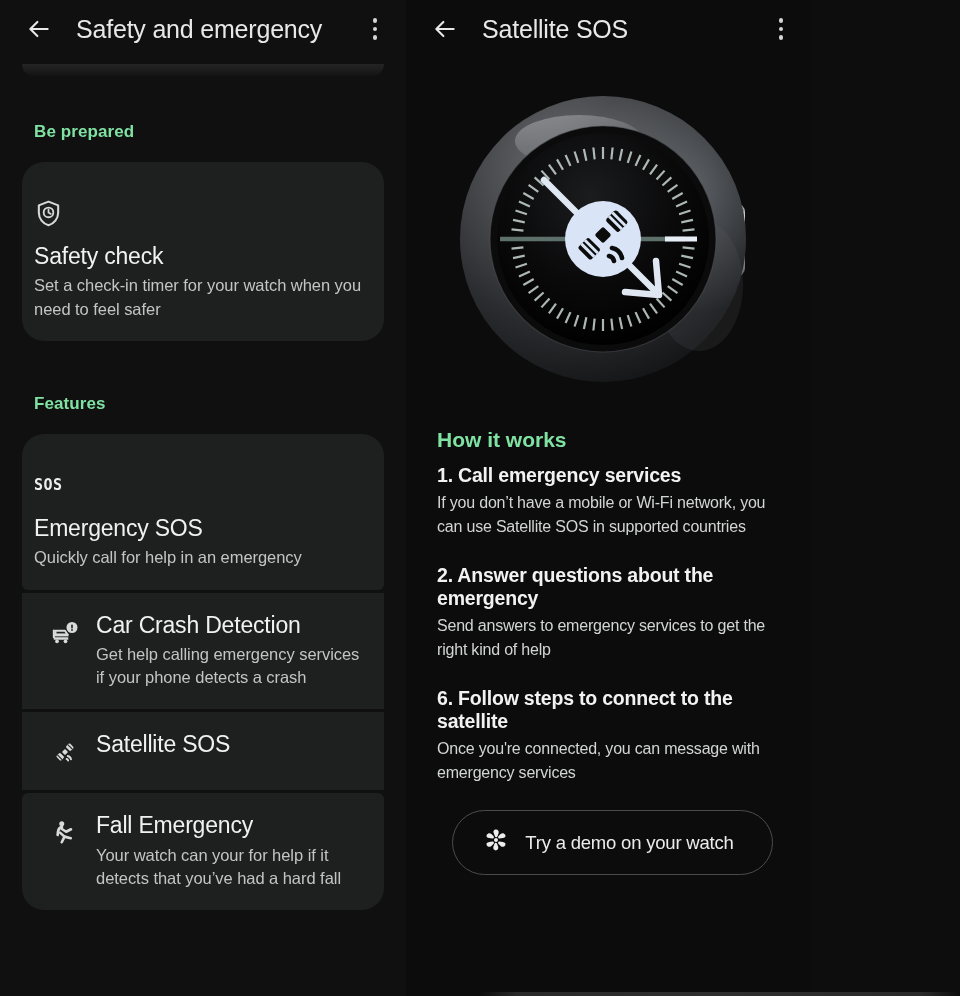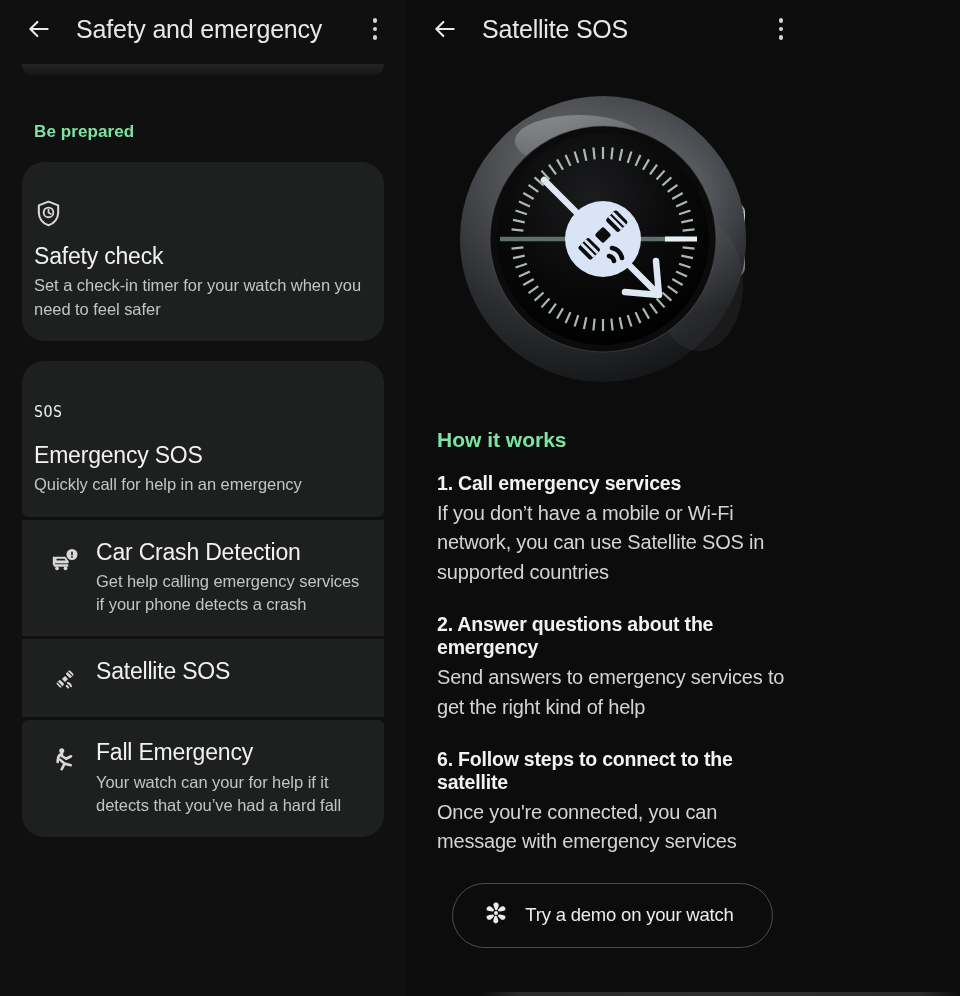--- a/index.html
+++ b/index.html
@@ -108,21 +108,21 @@
   .card-sub {
     color: #c3c5c5;
     font-size: 16.5px;
     line-height: 1.42;
     margin-top: 4px;
     letter-spacing: -0.05px;
   }
   .sos-text {
     color: #ededed;
     font-size: 15px;
-    font-weight: normal;
+    font-weight: bold;
     letter-spacing: 0.5px;
     font-family: "DejaVu Sans Mono", monospace;
   }
 
   
   .watch-wrap {
     height: 360px;
     display: flex;
     align-items: center;
     justify-content: center;
@@ -131,31 +131,31 @@
     position: relative;
     width: 312px; height: 298px;
   }
   .how-title {
     color: #7fe2a2;
     font-size: 21px;
     font-weight: bold;
     padding-left: 31px;
     margin-top: 10px;
   }
-  .steps { padding: 0 24px 0 31px; margin-top: 20px; }
+  .steps { padding: 0 24px 0 31px; margin-top: 12px; }
   .step { margin-bottom: 26px; }
   .step-head {
     color: #f2f2f2;
     font-size: 19.5px;
     font-weight: bold;
     letter-spacing: -0.2px;
   }
   .step-body {
     color: #d3d5d5;
-    font-size: 20px;
+    font-size: 16px;
     line-height: 1.47;
     margin-top: 4px;
     letter-spacing: -0.2px;
   }
   .demo-row { display: flex; justify-content: center; margin-top: 4px; }
   .demo-btn {
     display: inline-flex;
     align-items: center;
     gap: 16px;
     border: 1px solid #4a4c4c;
@@ -214,20 +214,21 @@
               <path d="M12 8.7 V11.2 L13.9 12.4" fill="none" stroke="#d9d9d9" stroke-width="1.4" stroke-linecap="round"></path>
             </svg>
           </div>
           <div class="card-body">
             <div class="card-title">Safety check</div>
             <div class="card-sub">Set a check-in timer for your watch when you need to feel safer</div>
           </div>
         </div>
       </div>
 
+      <div class="section-title sec-features">Features</div>
 
       <div class="card-group">
 
         <div class="card">
           <div class="card-icon">
             <span class="sos-text">SOS</span>
           </div>
           <div class="card-body">
             <div class="card-title">Emergency SOS</div>
             <div class="card-sub">Quickly call for help in an emergency</div>

